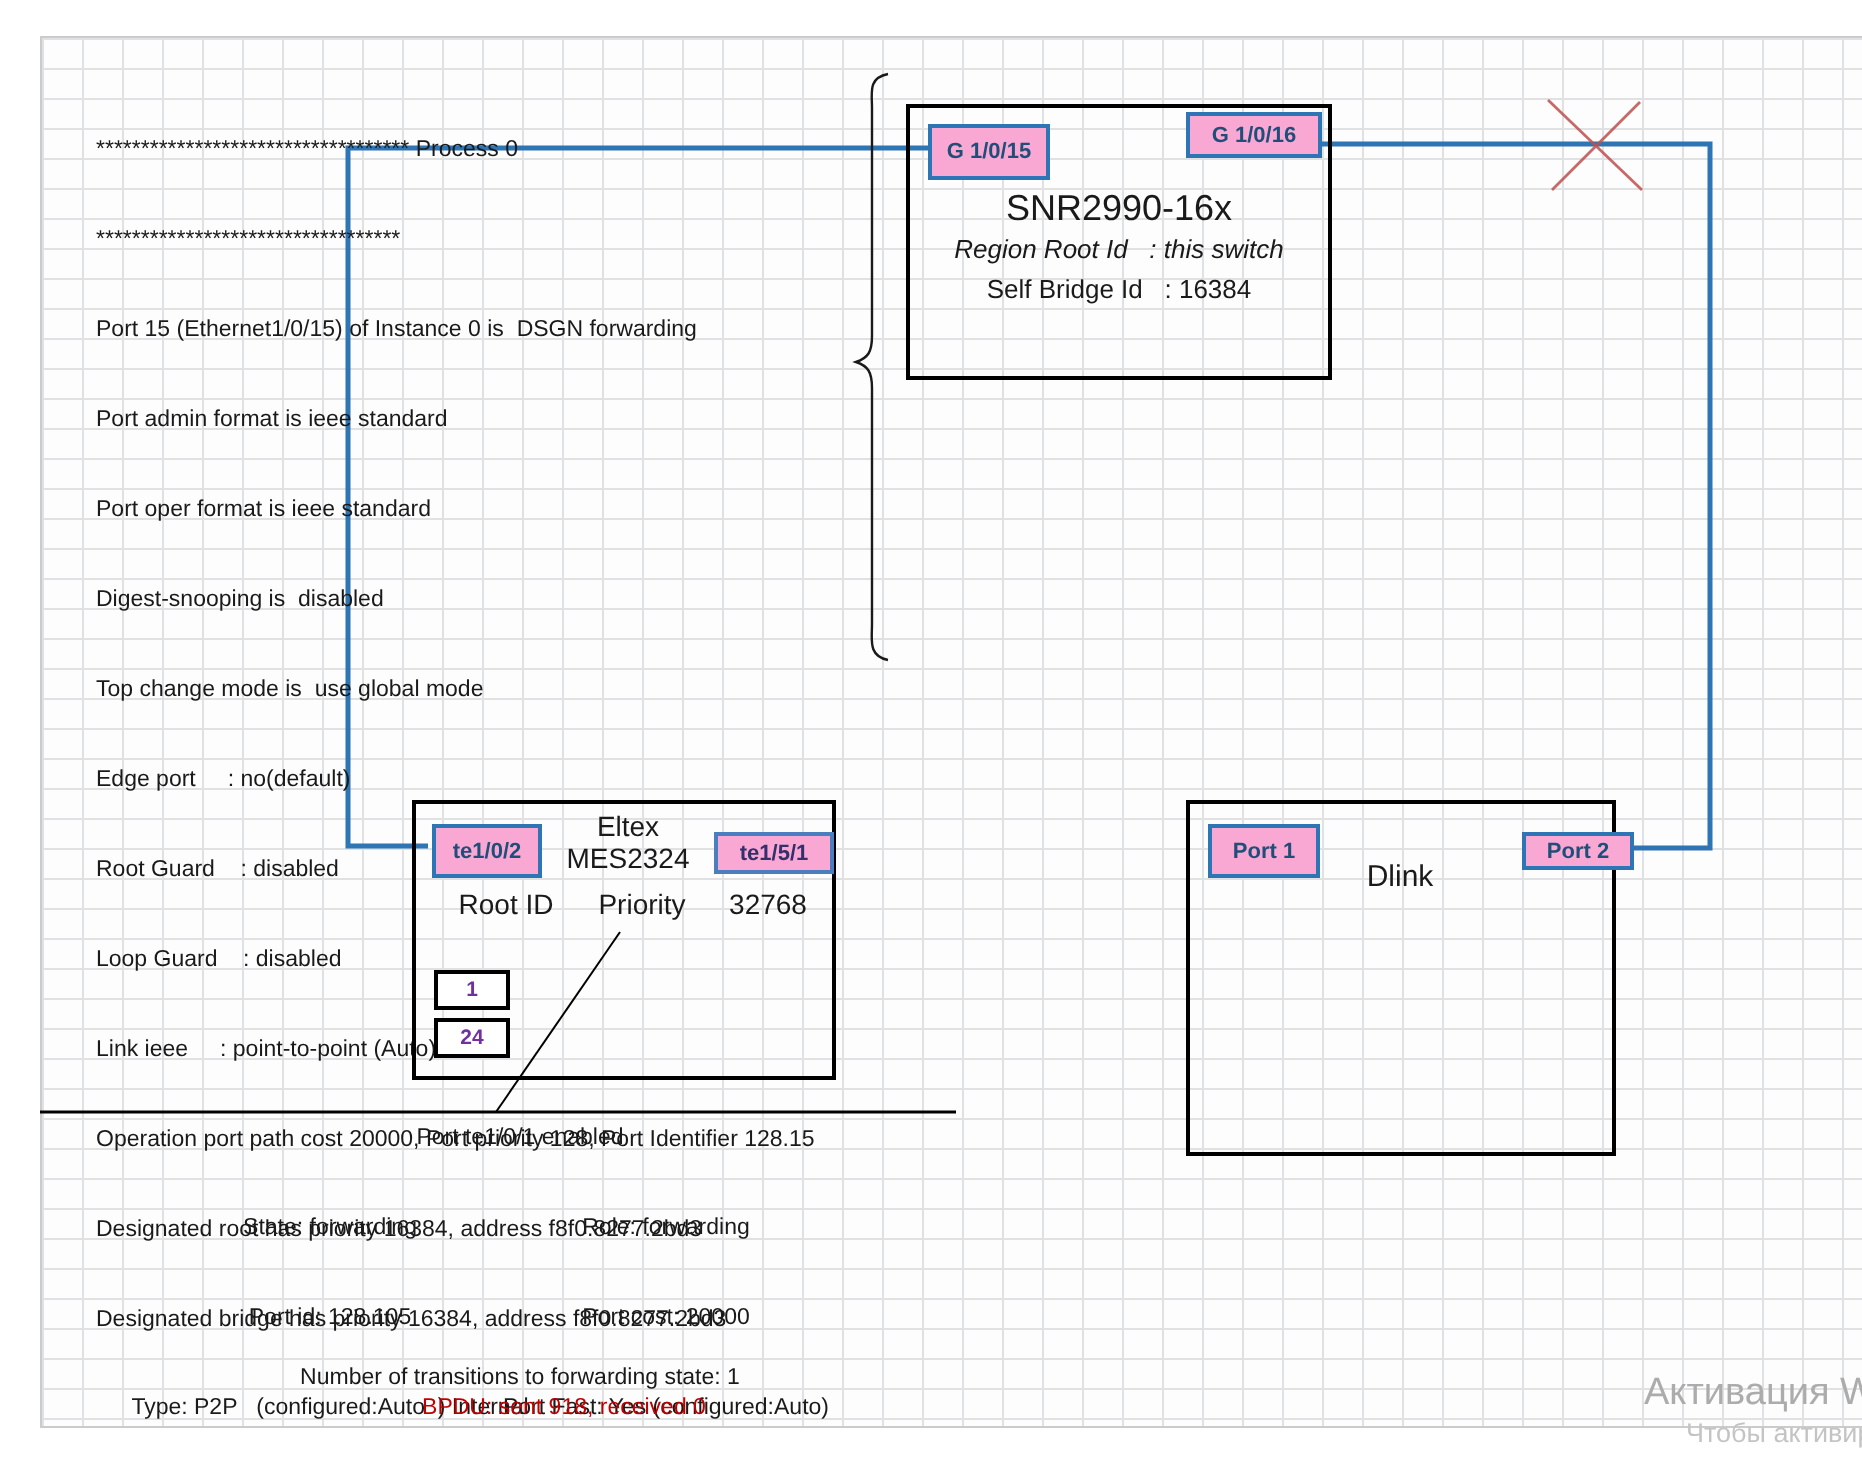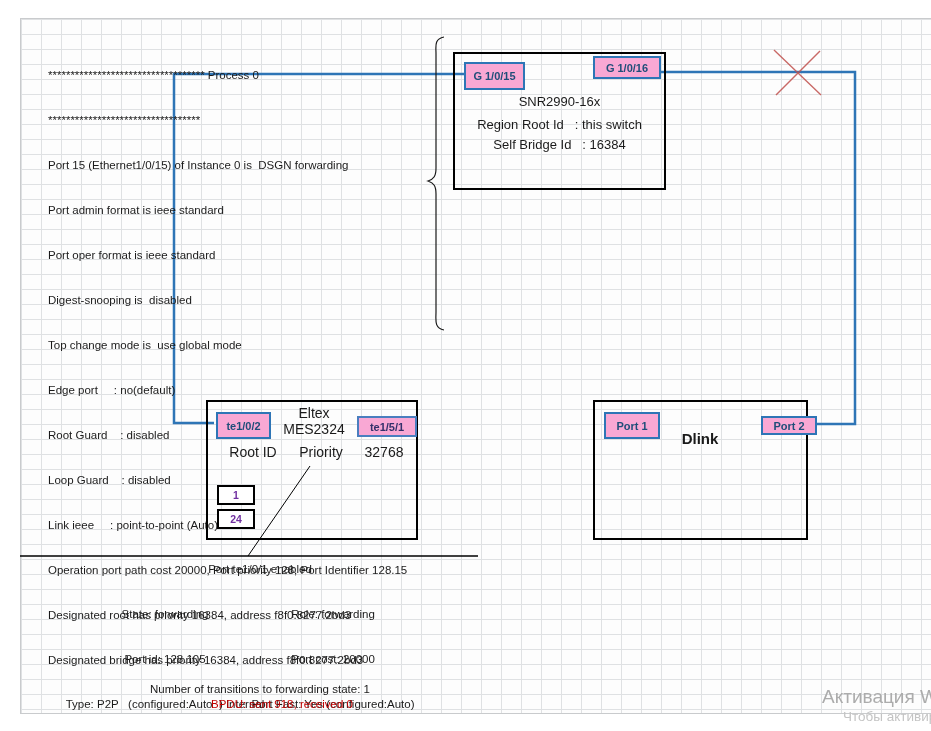--- a/index.html
+++ b/index.html
@@ -36,26 +36,26 @@
     box-sizing:border-box;display:flex;align-items:center;justify-content:center;
     font-size:11px;font-weight:bold;color:#1f4e79;z-index:7;white-space:pre;
   }
   .portbox.alt{border-color:#4a7ebf;color:#33306b;}
   .vlanbox{
     position:absolute;background:#fff;border:2px solid #000;
     box-sizing:border-box;display:flex;align-items:center;justify-content:center;
     font-size:10.5px;font-weight:bold;color:#7030a0;z-index:7;
   }
   .ctr{position:absolute;text-align:center;white-space:pre;}
-  .snr-name{left:0;right:0;top:40px;font-size:13px;}
-  .snr-l1{left:0;right:0;top:63px;font-size:13px;}
+  .snr-name{left:0;right:0;top:40px;font-size:18px;}
+  .snr-l1{left:0;right:0;top:63px;font-size:13px;font-style:italic;}
   .snr-l2{left:0;right:0;top:83px;font-size:13px;}
   .eltex-name{left:58px;width:96px;top:3px;font-size:14px;line-height:16px;}
   .eltex-row{top:42px;font-size:14px;}
-  .dlink-name{left:70px;width:70px;top:28px;font-size:15px;font-weight:bold;}
+  .dlink-name{left:70px;width:70px;top:28px;font-size:15px;}
   
   .pd-center{position:absolute;left:20px;width:452px;text-align:center;
     font-size:11.5px;line-height:15px;white-space:pre;z-index:4;padding-left:14px;}
   .pd-col{position:absolute;text-align:center;font-size:11.5px;line-height:15px;
     white-space:pre;z-index:4;}
   .pd-col div{height:15px;}
   .pd-left{left:20px;top:577px;width:290px;}
   .pd-right{left:233px;top:577px;width:200px;}
   
   .wm1{position:absolute;left:822px;top:686px;font-size:19px;color:#acacac;white-space:nowrap;z-index:8;}
@@ -118,21 +118,21 @@
     <div class="portbox" style="left:8px;top:10px;width:55px;height:27px;">te1/0/2</div>
     <div class="portbox alt" style="left:149px;top:14px;width:60px;height:21px;">te1/5/1</div>
     <div class="ctr eltex-name"><span>Eltex</span><br><span>MES2324</span></div>
     <div class="ctr eltex-row" style="left:12px;width:66px;">Root ID</div>
     <div class="ctr eltex-row" style="left:82px;width:62px;">Priority</div>
     <div class="ctr eltex-row" style="left:148px;width:56px;">32768</div>
     <div class="vlanbox" style="left:9px;top:83px;width:38px;height:20px;">1</div>
     <div class="vlanbox" style="left:9px;top:107px;width:38px;height:20px;">24</div>
   </div>
 
-  <div class="devbox" style="left:593px;top:400px;width:215px;height:140px;">
+  <div class="devbox" style="left:593px;top:400px;width:215px;height:178px;">
     <div class="portbox" style="left:9px;top:10px;width:56px;height:27px;">Port 1</div>
     <div class="portbox" style="left:166px;top:14px;width:56px;height:19px;">Port 2</div>
     <div class="ctr dlink-name">Dlink</div>
   </div>
 
   <div class="pd-center" style="top:562px;">Port te1/0/1 enabled</div>
   <div class="pd-col pd-left">
     <div>State: forwarding</div>
     <div>Port id: 128.105</div>
     <div>Type: P2P   (configured:Auto  ) Internal</div>

